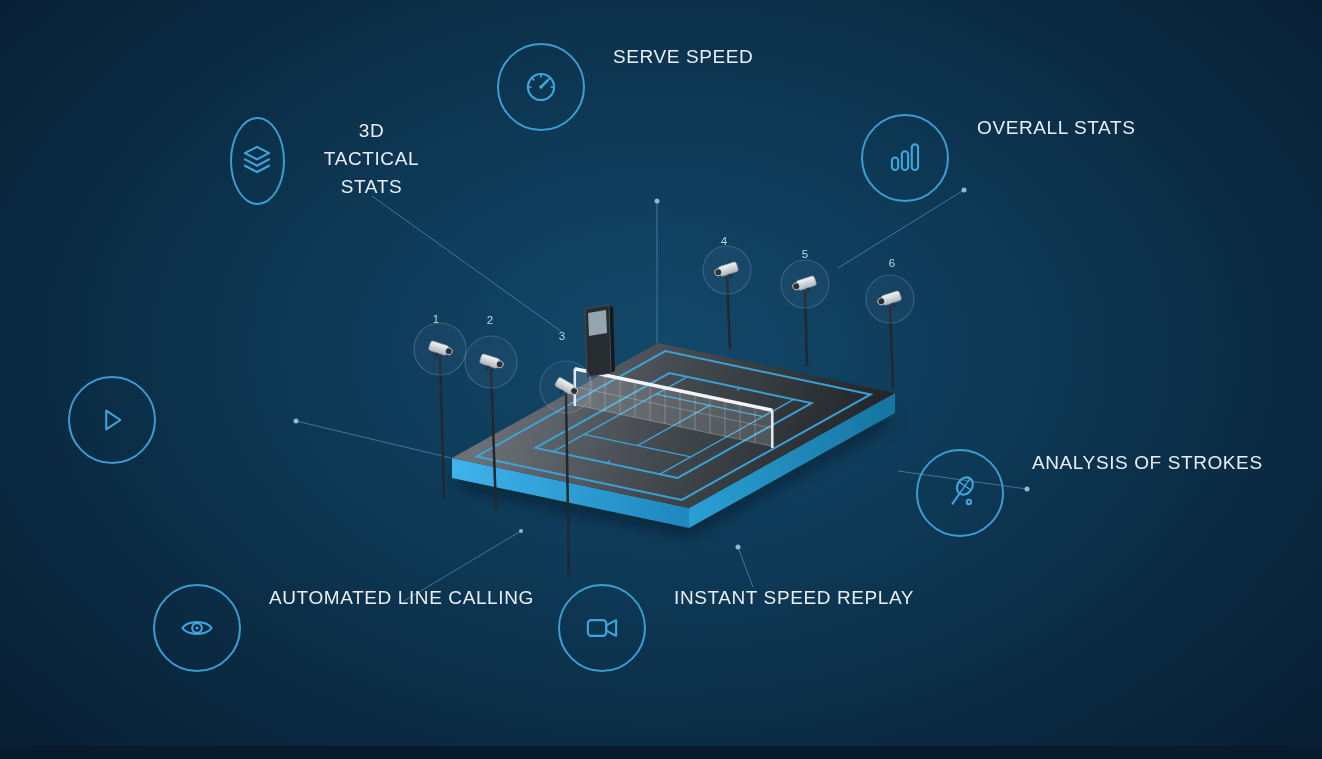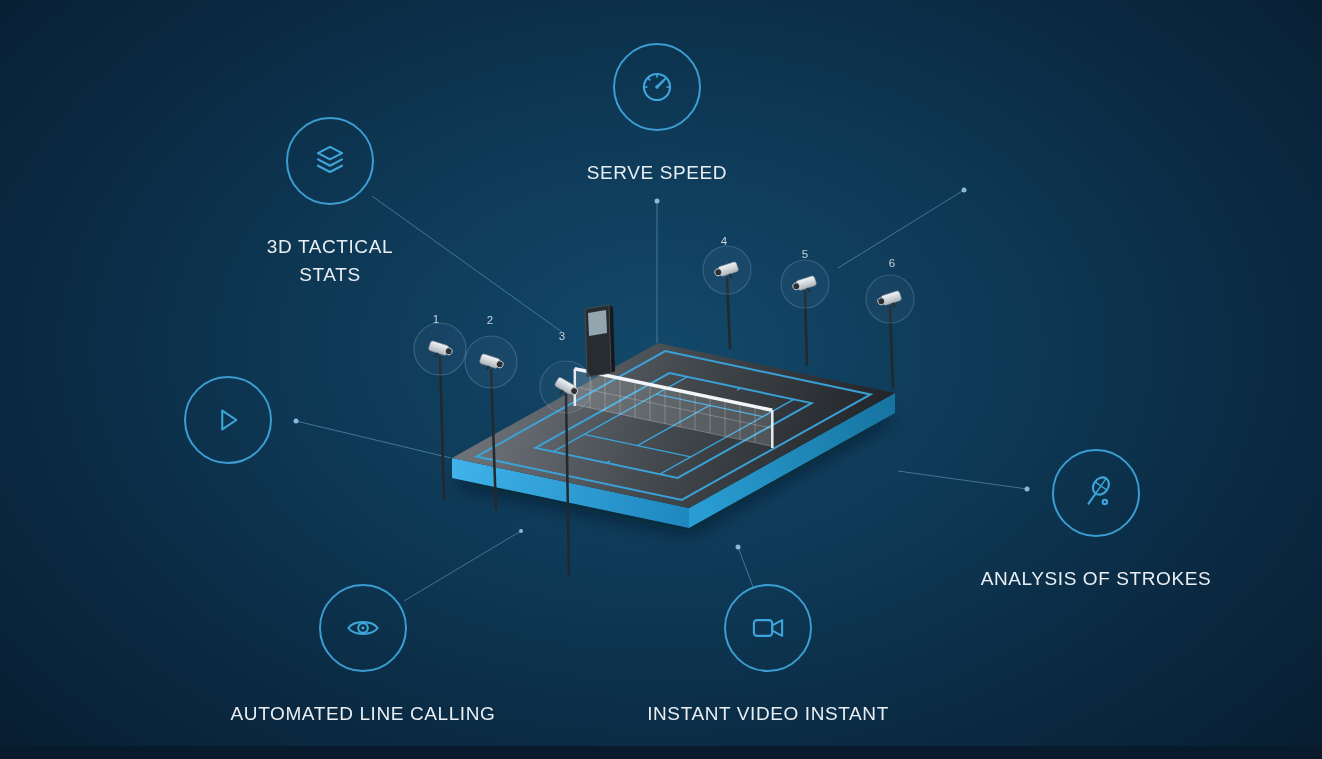--- a/index.html
+++ b/index.html
@@ -2,21 +2,21 @@
 <html><head>
 <meta charset="utf-8">
 <style>
   html,body{margin:0;padding:0;background:#081f33;}
   .stage{
     position:relative;width:1322px;height:759px;overflow:hidden;
     font-family:"Liberation Sans",sans-serif;
     background:radial-gradient(ellipse 860px 580px at 50% 46%, #13486a 0%, #0e3a57 38%, #0b2c45 68%, #081f33 100%);
   }
   .scene{position:absolute;left:0;top:0;}
-  .feature{position:absolute;display:flex;flex-direction:column;align-items:center;gap:28px;}
+  .feature{position:absolute;display:flex;gap:28px;}
   .icon-circle{
     width:84px;height:84px;border:2px solid rgba(63,166,220,0.92);border-radius:50%;
     display:flex;align-items:center;justify-content:center;box-sizing:content-box;
   }
   .icon-circle svg{display:block;}
   .feature-label{
     font-size:19px;letter-spacing:0.6px;color:#e9eef3;text-align:center;line-height:28px;font-weight:400;
   }
   .feature-label.narrow{max-width:165px;}
   .bottom-strip{position:absolute;left:0;right:0;bottom:0;height:13px;background:#071b2c;}
@@ -174,20 +174,30 @@
     <div class="icon-circle">
       <svg width="46" height="46" viewBox="0 0 44 44" fill="none" stroke="#3fa6dc" stroke-width="2" stroke-linecap="round" stroke-linejoin="round">
         <path d="M22 8.5 L33.5 14.5 L22 20.5 L10.5 14.5 Z"></path>
         <path d="M10.5 20.5 L22 26.5 L33.5 20.5"></path>
         <path d="M10.5 26.5 L22 32.5 L33.5 26.5"></path>
       </svg>
     </div>
     <div class="feature-label narrow">3D TACTICAL STATS</div>
   </div>
 
+  <div class="feature" style="left:861px;top:114px;width:320px">
+    <div class="icon-circle">
+      <svg width="46" height="46" viewBox="0 0 44 44" fill="none" stroke="#3fa6dc" stroke-width="2">
+        <rect x="9.5" y="21.5" width="6" height="12" rx="3"></rect>
+        <rect x="19" y="15.5" width="6" height="18" rx="3"></rect>
+        <rect x="28.5" y="9" width="6" height="24.5" rx="3"></rect>
+      </svg>
+    </div>
+    <div class="feature-label">OVERALL STATS</div>
+  </div>
 
   <div class="feature" style="left:68px;top:376px;width:320px">
     <div class="icon-circle">
       <svg width="46" height="46" viewBox="0 0 44 44" fill="none" stroke="#3fa6dc" stroke-width="2" stroke-linejoin="round">
         <path d="M16.5 13 L30 22 L16.5 31 Z"></path>
       </svg>
     </div>
   </div>
 
   <div class="feature" style="left:153px;top:584px;width:420px">
@@ -216,17 +226,17 @@
     <div class="feature-label">ANALYSIS OF STROKES</div>
   </div>
 
   <div class="feature" style="left:558px;top:584px;width:420px">
     <div class="icon-circle">
       <svg width="46" height="46" viewBox="0 0 44 44" fill="none" stroke="#3fa6dc" stroke-width="2" stroke-linejoin="round">
         <rect x="8.5" y="14.5" width="17.5" height="15" rx="3"></rect>
         <path d="M26 19.5 L35.5 14.5 L35.5 29.5 L26 24.5 Z"></path>
       </svg>
     </div>
-    <div class="feature-label">INSTANT VIDEO INSTANT</div>
+    <div class="feature-label">INSTANT SPEED REPLAY</div>
   </div>
 
   <div class="bottom-strip"></div>
 </div>
 
 </body></html>

